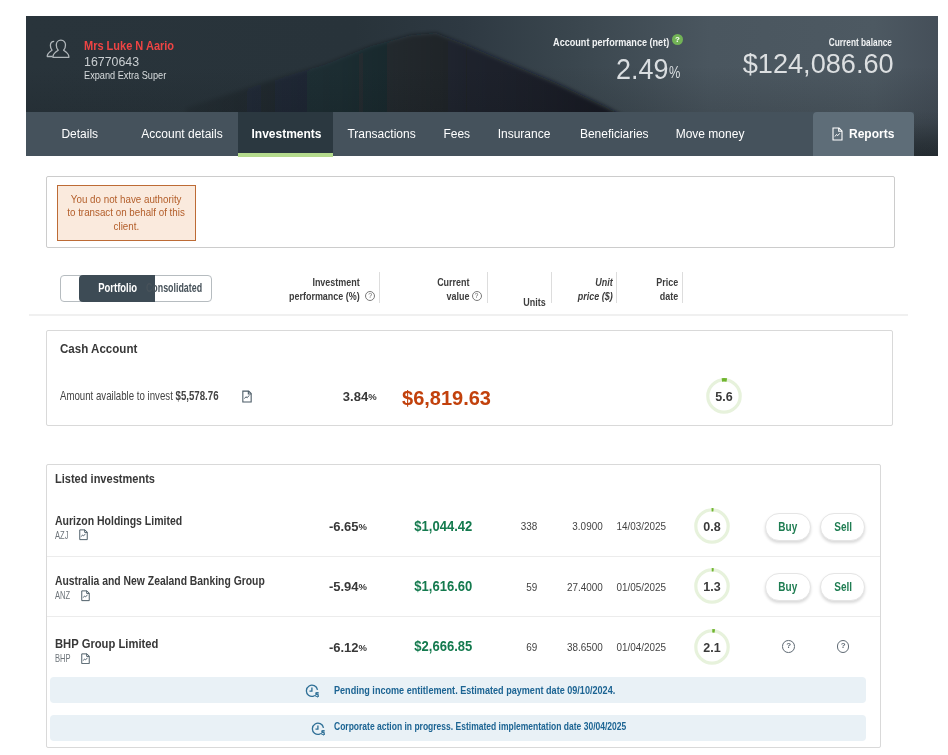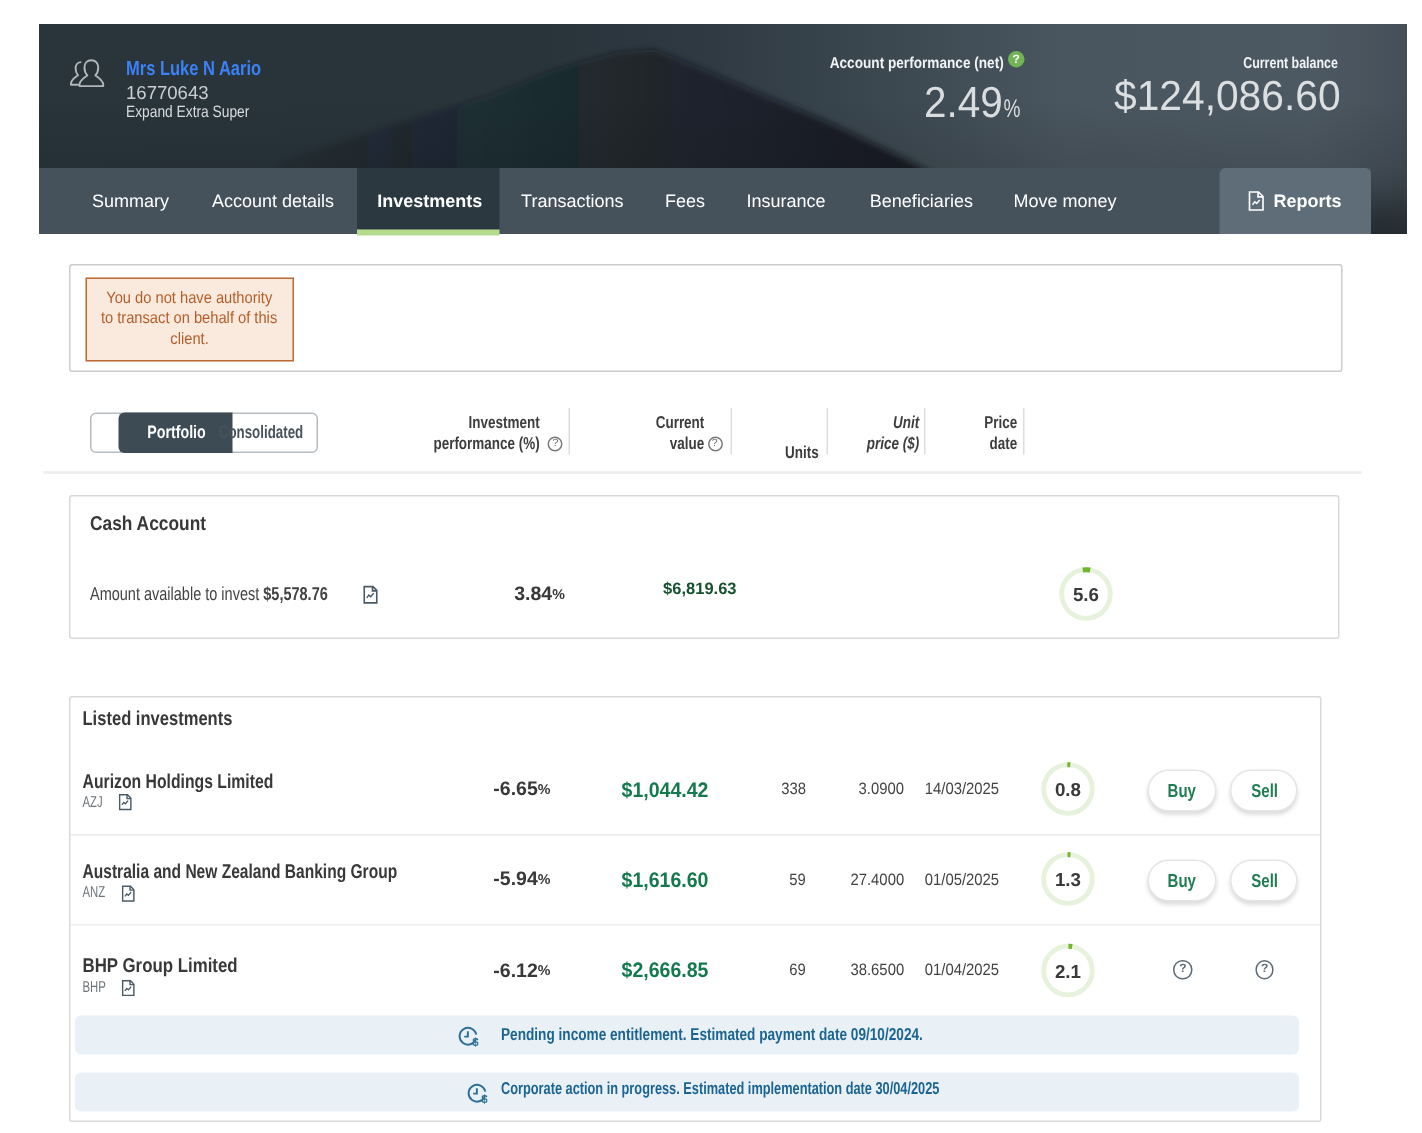--- a/index.html
+++ b/index.html
@@ -70,35 +70,35 @@
       <rect x="0" y="50" width="912" height="90" fill="url(#vig)"></rect>
     </svg>
   </div>
 
   <svg style="position:absolute; left:46px; top:39px;" width="25" height="20" viewBox="0 0 25 20">
     <g fill="none" stroke="#b0b6ba" stroke-width="1.3" stroke-linejoin="round">
       <path d="M8.2 2.4 C5.9 2.4 4.4 4.2 4.4 6.6 C4.4 8.5 5.2 10.2 6 11.2 C4.3 12.3 1.7 14.2 1.3 16.5 L1.3 17.5 L6.6 17.5"></path>
       <path d="M14.9 1.2 C12 1.2 10.3 3.3 10.3 6 C10.3 8.2 11.2 10.2 12.2 11.3 C10.3 12.5 7.4 14.6 7 17.1 L7 18.4 L22.8 18.4 L22.8 17.1 C22.4 14.6 19.5 12.5 17.6 11.3 C18.6 10.2 19.5 8.2 19.5 6 C19.5 3.3 17.8 1.2 14.9 1.2 Z"></path>
     </g>
   </svg>
-  <div class="t" style="left:84px; top:38px; font-size:13.5px; font-weight:bold; color:#3b82f6;"><span class="sx" style="transform:scaleX(.815)">Mrs Luke N Aario</span></div>
+  <div class="t" style="left:84px; top:38px; font-size:13.5px; font-weight:bold; color:#ef4444;"><span class="sx" style="transform:scaleX(.815)">Mrs Luke N Aario</span></div>
   <div class="t" style="left:84px; top:54.5px; font-size:12.5px; color:#c9ced1;"><span class="sx" style="transform:scaleX(.99)">16770643</span></div>
   <div class="t" style="left:84px; top:69px; font-size:11px; color:#d8dcde;"><span class="sx" style="transform:scaleX(.835)">Expand Extra Super</span></div>
 
   <div class="tr" style="right:279px; top:35.5px; font-size:10.5px; font-weight:bold; color:#f1f3f4;"><span class="sx" style="transform:scaleX(.865)">Account performance (net)</span></div>
   <div class="t" style="left:672px; top:34px; width:11px; height:11px; border-radius:50%; background:#72b356; color:#fff; font-size:8px; font-weight:bold; text-align:center; line-height:11px;">?</div>
   <div class="tr" style="right:279.5px; top:53px; font-size:29px; color:#d9dde0;"><span class="sx" style="transform:scaleX(.93)">2.49</span></div>
   <div class="t" style="left:669px; top:62.5px; font-size:17px; color:#d9dde0;"><span class="sx" style="transform:scaleX(.75)">%</span></div>
   <div class="tr" style="right:56px; top:35.5px; font-size:10.5px; font-weight:bold; color:#f1f3f4;"><span class="sx" style="transform:scaleX(.79)">Current balance</span></div>
   <div class="tr" style="right:54px; top:48px; font-size:28px; color:#dcdfe1;"><span class="sx" style="transform:scaleX(.97)">$124,086.60</span></div>
 
   <div style="position:absolute; left:26px; top:112px; width:888px; height:44px; background:#45525c;"></div>
   <div style="position:absolute; left:237.5px; top:112px; width:95.5px; height:41px; background:#2b3840;"></div>
   <div style="position:absolute; left:237.5px; top:153px; width:95.5px; height:4px; background:#b5db8d;"></div>
-  <div class="t" style="left:61.4px; top:127px; font-size:12px; color:#fff;">Summary</div>
+  <div class="t" style="left:61.4px; top:127px; font-size:12px; color:#fff;">Details</div>
   <div class="t" style="left:141.3px; top:127px; font-size:12px; color:#fff;">Account details</div>
   <div class="t" style="left:251.5px; top:127px; font-size:12px; font-weight:bold; color:#fff;">Investments</div>
   <div class="t" style="left:347.4px; top:127px; font-size:12px; color:#fff;">Transactions</div>
   <div class="t" style="left:443.4px; top:127px; font-size:12px; color:#fff;">Fees</div>
   <div class="t" style="left:497.7px; top:127px; font-size:12px; color:#fff;">Insurance</div>
   <div class="t" style="left:579.9px; top:127px; font-size:12px; color:#fff;">Beneficiaries</div>
   <div class="t" style="left:675.7px; top:127px; font-size:12px; color:#fff;">Move money</div>
   <div style="position:absolute; left:813px; top:112px; width:101px; height:44px; background:#5e6d78; border-radius:4px 4px 0 0;"></div>
   <svg style="position:absolute; left:831.5px; top:126.5px;" width="11" height="14" viewBox="0 0 11 14">
     <path d="M1 1 L7 1 L10 4 L10 13 L1 13 Z" fill="none" stroke="#fff" stroke-width="1.1"></path>
@@ -131,21 +131,21 @@
 
   <div class="card" style="left:46px; top:330px; width:847px; height:96px;"></div>
   <div class="t" style="left:60px; top:340.7px; font-size:13.3px; font-weight:bold; color:#383838;"><span class="sx" style="transform:scaleX(.87)">Cash Account</span></div>
   <div class="t" style="left:60px; top:388.5px; font-size:12.4px; color:#434343;"><span class="sx" style="transform:scaleX(.78)">Amount available to invest <b>$5,578.76</b></span></div>
   <svg style="position:absolute; left:241.5px; top:390px;" width="10" height="13" viewBox="0 0 12 15">
     <path d="M1 1 L8 1 L11 4 L11 14 L1 14 Z" fill="none" stroke="#4b5b66" stroke-width="1.3"></path>
     <path d="M7.6 1 L7.6 4.4 L11 4.4" fill="none" stroke="#4b5b66" stroke-width="1.3"></path>
     <path d="M3 10 L4.7 7.8 L6.2 9 L8.6 6.2" fill="none" stroke="#4b5b66" stroke-width="1.2"></path>
   </svg>
   <div class="tr" style="right:571.4px; top:387px;"><span class="pctbig">3.84</span><span class="pctsm">%</span></div>
-  <div class="tr" style="right:457px; top:387.3px; font-size:11px; font-weight:bold; color:#14532d;">$6,819.63</div>
+  <div class="tr" style="right:457px; top:387.3px; font-size:20px; font-weight:bold; color:#c2410c;">$6,819.63</div>
   <svg style="position:absolute; left:704.5px; top:377px;" width="38" height="38" viewBox="0 0 38 38">
     <circle cx="19" cy="19" r="16.2" fill="none" stroke="#e7f2dc" stroke-width="3.2"></circle>
     <circle cx="19" cy="19" r="16.2" fill="none" stroke="#6fb52e" stroke-width="3.4" stroke-dasharray="5.7 96" stroke-dashoffset="2.8" transform="rotate(-90 19 19)"></circle>
     <text x="19" y="23.8" text-anchor="middle" font-size="12.5" font-weight="bold" fill="#3a3a3a" font-family="Liberation Sans, sans-serif">5.6</text>
   </svg>
 
   <div class="card" style="left:46px; top:464px; width:835px; height:284px;"></div>
   <div class="t" style="left:55px; top:471px; font-size:13.3px; font-weight:bold; color:#383838;"><span class="sx" style="transform:scaleX(.83)">Listed investments</span></div>
 
   <div class="t name" style="left:55px; top:512.5px;"><span class="sx" style="transform:scaleX(.79)">Aurizon Holdings Limited</span></div>

